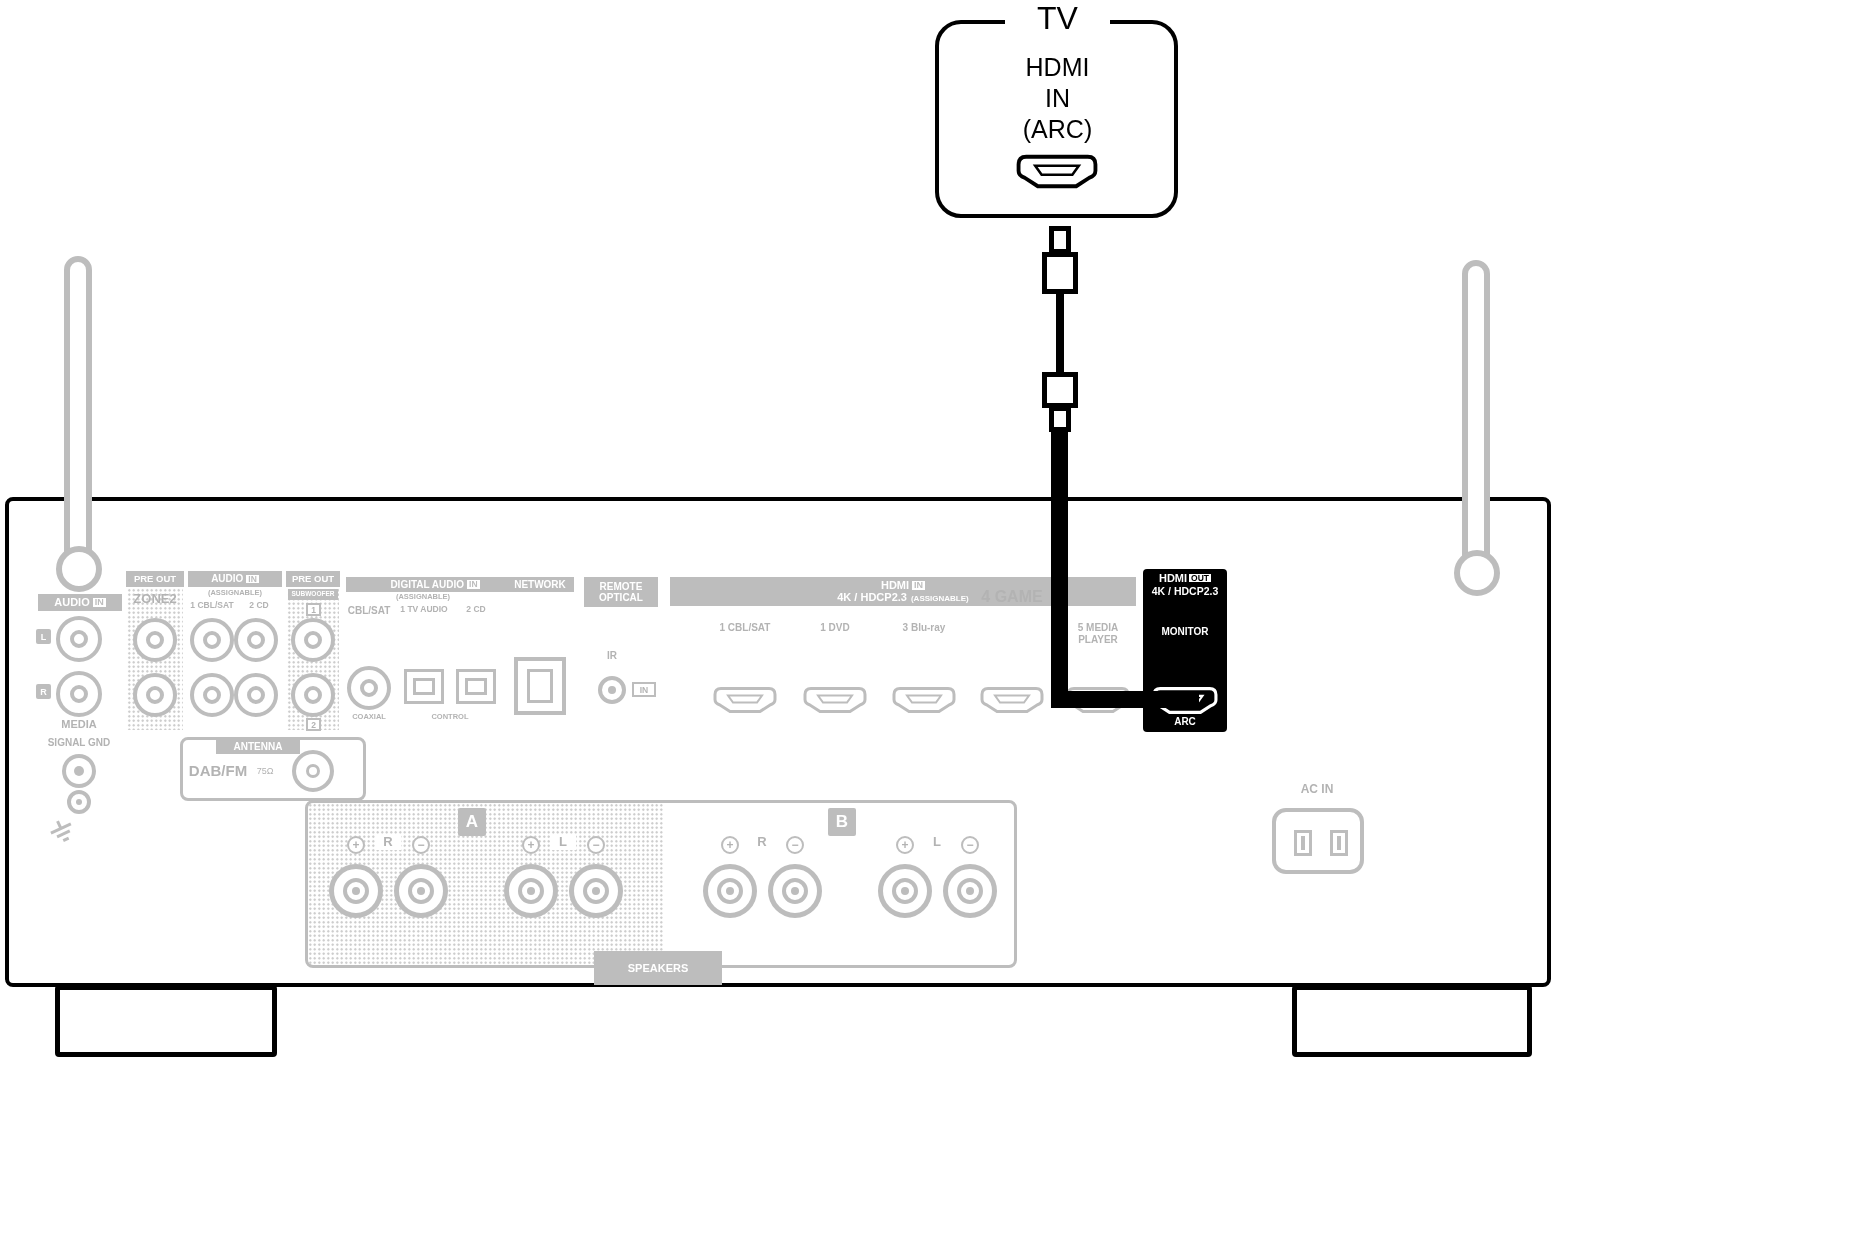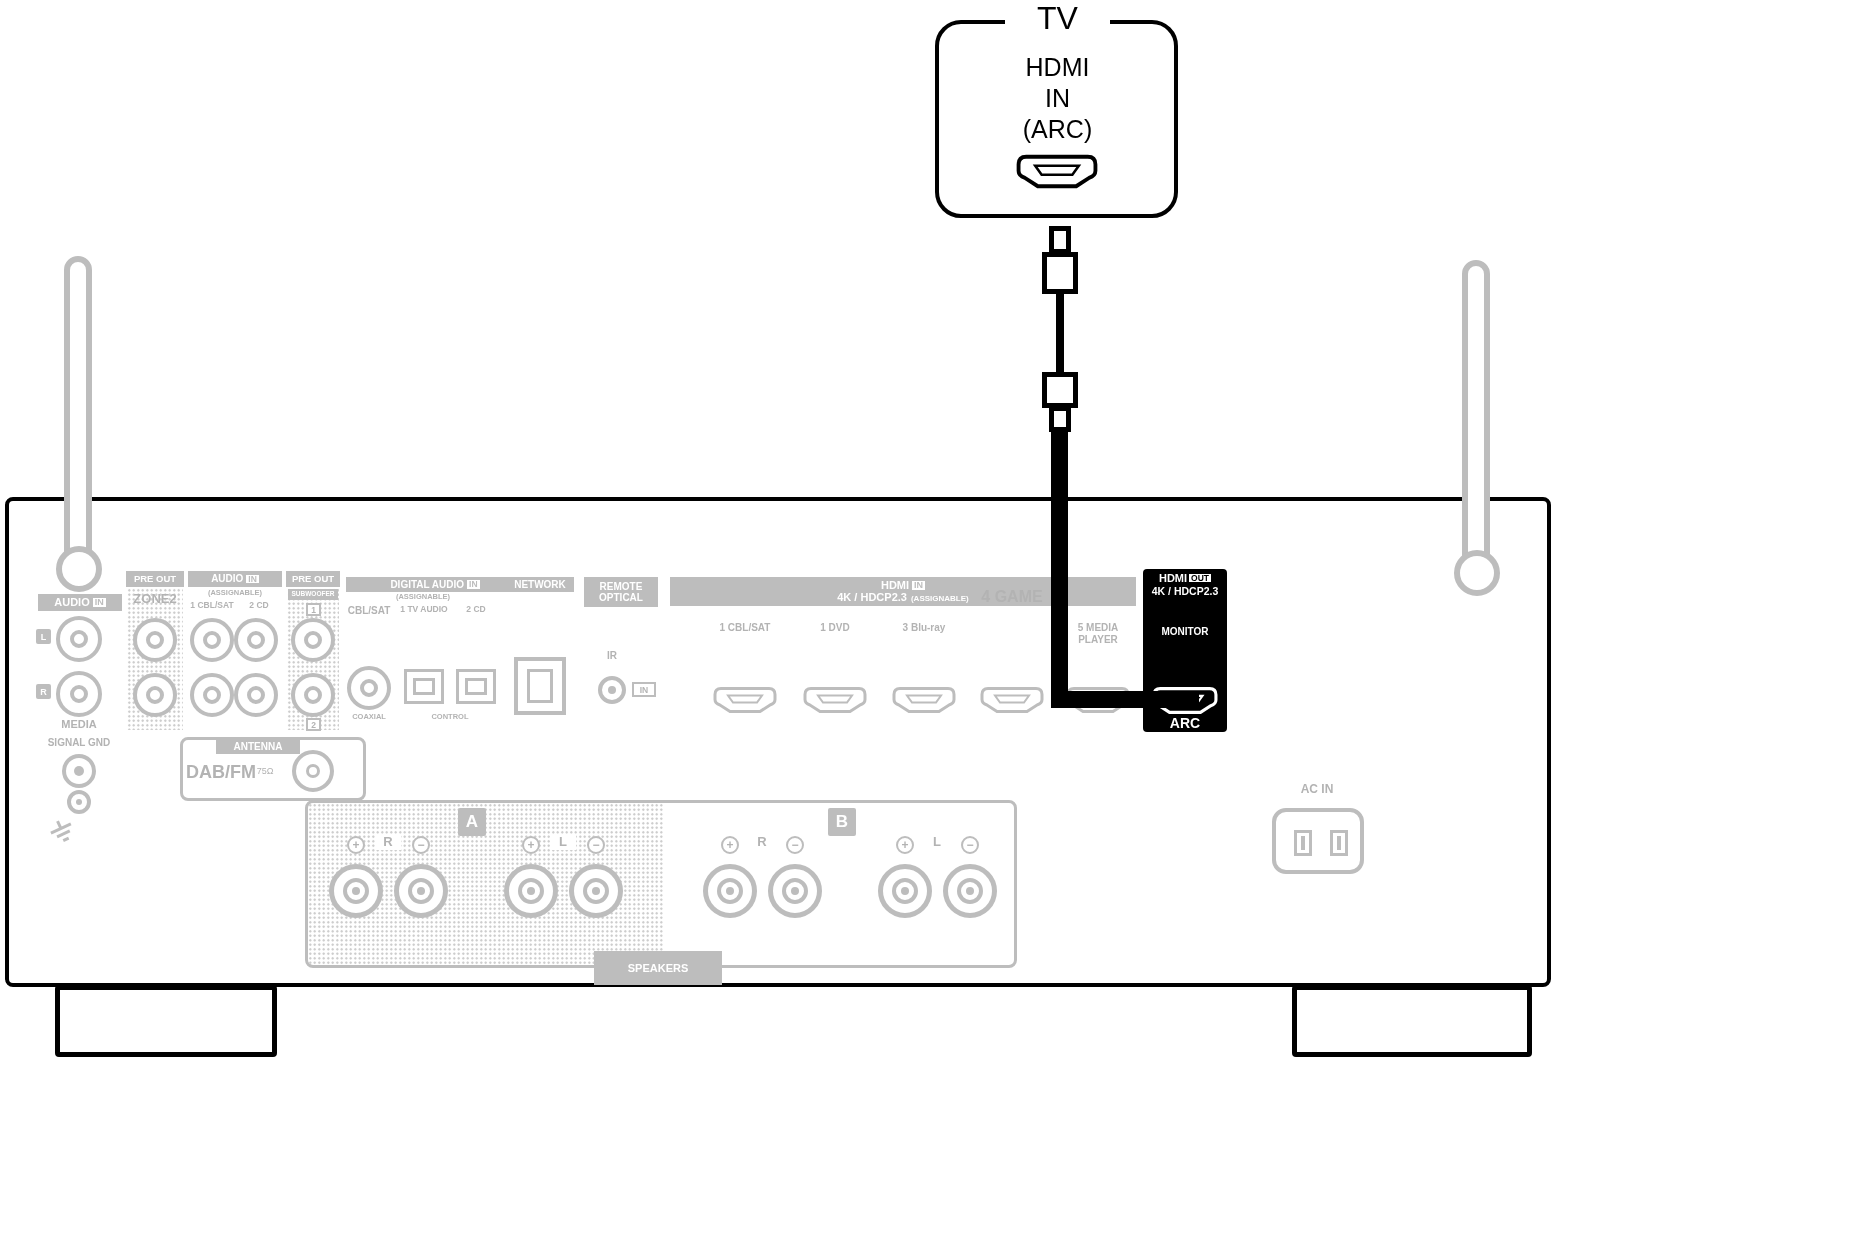--- a/index.html
+++ b/index.html
@@ -212,26 +212,26 @@
   <div class="abs" style="left:1143px;top:569px;width:84px;height:163px;background:#000;border-radius:4px;z-index:3">
     <div class="abs" style="left:0;top:3px;width:100%;display:flex;align-items:center;justify-content:center;gap:2px">
       <span style="color:#fff;font-weight:bold;font-size:11px">HDMI</span>
       <span class="rev blk" style="font-size:8.5px">OUT</span>
     </div>
     <div class="abs hout-txt" style="left:0;top:17px;font-size:10.5px">4K / HDCP2.3</div>
     <div class="abs hout-txt" style="left:0;top:57px;font-size:10px">MONITOR</div>
     <svg class="abs" style="left:9px;top:117px;color:#fff" width="66" height="29" viewBox="0 0 64 27">
         <use href="#hdmi-shape"></use>
       </svg>
-    <div class="abs hout-txt" style="left:0;top:147px;font-size:14px">ARC</div>
+    <div class="abs hout-txt" style="left:0;top:147px;font-size:10px">ARC</div>
   </div>
 
   <div class="abs graybox" style="left:180px;top:737px;width:186px;height:64px;border-radius:8px;z-index:2"></div>
   <div class="abs bar" style="left:216px;top:739px;width:84px;height:15px;font-size:10px;z-index:2">ANTENNA</div>
-  <div class="abs gt" style="left:186px;top:762px;width:64px;font-size:18px;z-index:2">DAB/FM</div>
+  <div class="abs gt" style="left:186px;top:762px;width:64px;font-size:15px;z-index:2">DAB/FM</div>
   <div class="abs gt" style="left:250px;top:766px;width:30px;font-size:9px;font-weight:normal;z-index:2">75Ω</div>
   <div class="abs ring" style="left:292px;top:750px;width:42px;height:42px;z-index:2">
       <div class="ring-in" style="width:14px;height:14px;border-width:3px"></div>
     </div>
 
   <div class="abs graybox" style="left:305px;top:800px;width:712px;height:168px;border-radius:8px;z-index:2"></div>
   <div class="abs dotbg" style="left:308px;top:803px;width:356px;height:162px;z-index:2"></div>
 
   <div class="abs sq-badge" style="left:458px;top:808px;width:28px;height:28px;font-size:17px;z-index:2">A</div>
   <div class="abs sq-badge" style="left:828px;top:808px;width:28px;height:28px;font-size:17px;z-index:2">B</div>

